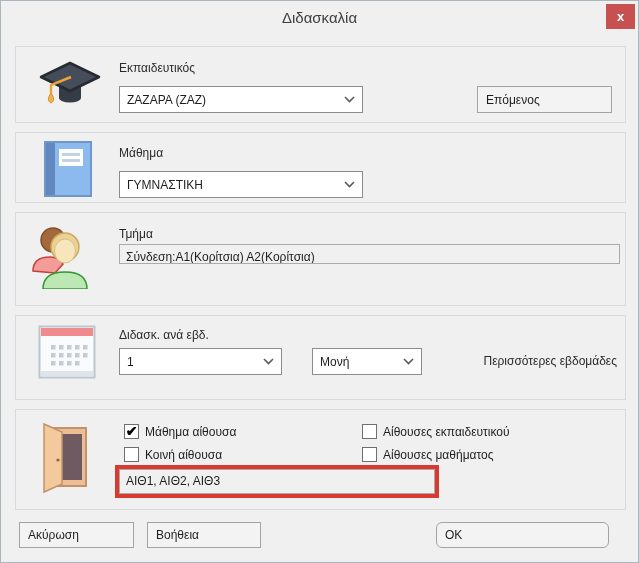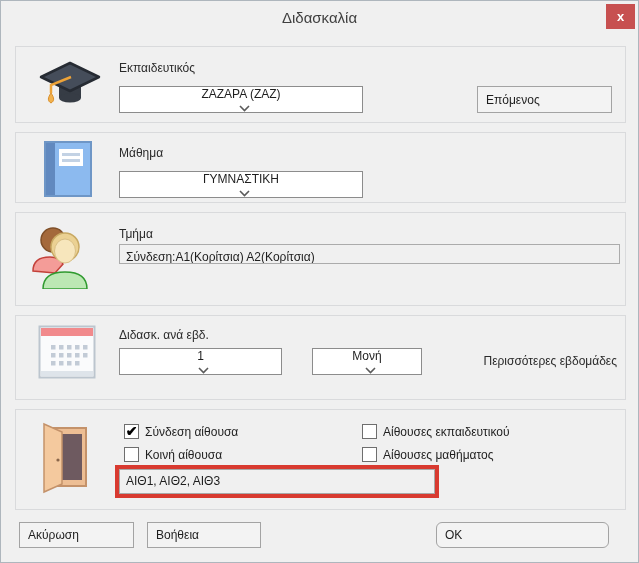--- a/index.html
+++ b/index.html
@@ -19,21 +19,21 @@
   .group{position:absolute;left:14px;width:611px;border:1px solid #d9dadc;background:#f0f0f0;}
   .g1{top:45px;height:77px;}
   .g2{top:131px;height:71px;}
   .g3{top:211px;height:94px;}
   .g4{top:314px;height:85px;}
   .g5{top:408px;height:101px;}
   .icon{position:absolute;}
   .lbl{position:absolute;color:#2a2a2a;white-space:nowrap;}
   .combo{position:absolute;height:27px;background:#ffffff;border:1px solid #8c8c8c;
     display:flex;align-items:center;justify-content:space-between;
-    padding:0 7px;cursor:pointer;flex-direction:column;}
+    padding:0 7px;cursor:pointer;}
   .combo .combo-val{white-space:nowrap;overflow:hidden;}
   .chev{flex:0 0 auto;margin-left:6px;}
   .field{position:absolute;background:#f0f0f0;border:1px solid #ababab;
     line-height:24px;padding:0 6px;white-space:nowrap;overflow:hidden;}
   .btn{position:absolute;height:27px;background:#f3f3f3;border:1px solid #a3a3a3;
     font-family:"Liberation Sans", sans-serif;font-size:12px;color:#1e1e1e;
     text-align:left;padding:0 8px;cursor:pointer;}
   .btn.center{text-align:left;border-radius:6px;}
   .cb{position:absolute;display:flex;align-items:center;cursor:pointer;}
   .cb-box{width:15px;height:15px;background:#fff;border:1px solid #6e6e6e;
@@ -145,21 +145,21 @@
   <div class="group g5">
     <svg class="icon" style="left:18px;top:12px" width="56" height="72" viewBox="0 0 56 72">
       <rect x="16" y="6" width="36" height="58" fill="#edbe94" stroke="#c4926a" stroke-width="2"></rect>
       <rect x="26" y="12" width="22" height="46" fill="#6e5a60"></rect>
       <polygon points="10,2 28,10 28,62 10,70" fill="#f4c99e" stroke="#c4926a" stroke-width="1.5"></polygon>
       <circle cx="24" cy="38" r="1.6" fill="#8a664a"></circle>
     </svg>
 
     <label class="cb" style="left:108px;top:14px">
       <span class="cb-box checked"></span>
-      <span class="cb-lbl">Σύνδεση αίθουσα</span>
+      <span class="cb-lbl">Μάθημα αίθουσα</span>
     </label>
     <label class="cb" style="left:108px;top:37px">
       <span class="cb-box"></span>
       <span class="cb-lbl">Κοινή αίθουσα</span>
     </label>
     <label class="cb" style="left:346px;top:14px">
       <span class="cb-box"></span>
       <span class="cb-lbl">Αίθουσες εκπαιδευτικού</span>
     </label>
     <label class="cb" style="left:346px;top:37px">

